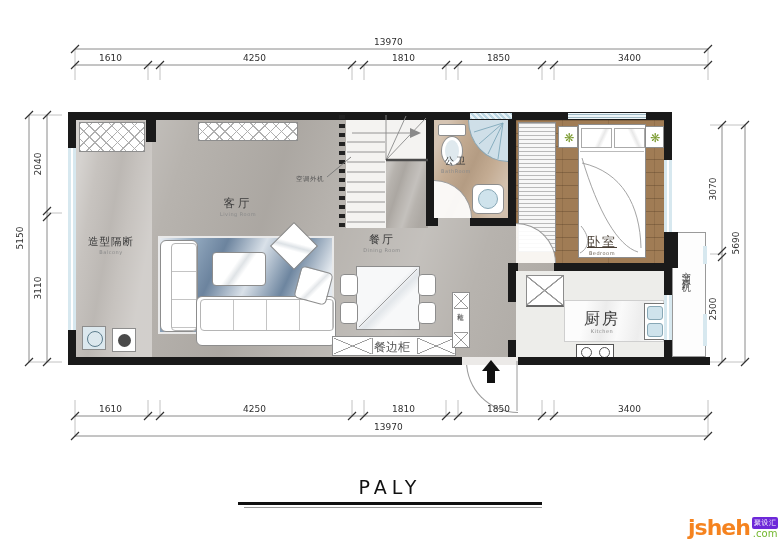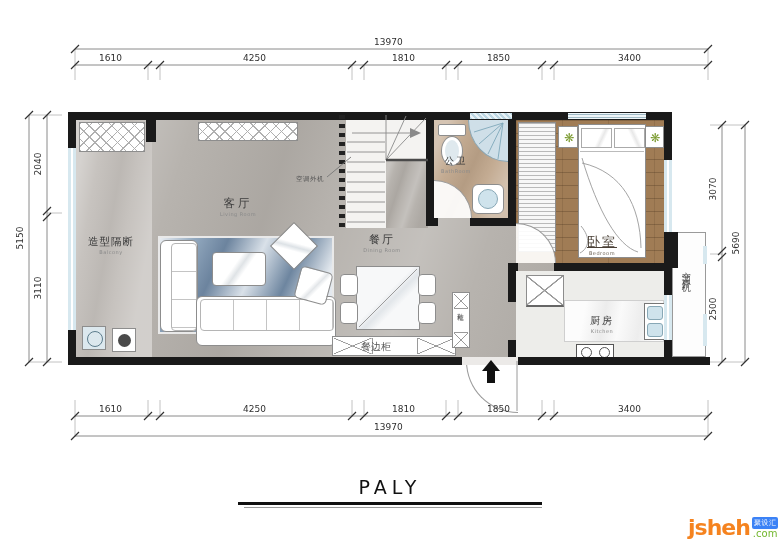--- a/index.html
+++ b/index.html
@@ -117,21 +117,21 @@
        linear-gradient(135deg,#f7f8f9 45%,#e2e6ea 55%,#f7f8f9 65%);"></div>
   <div class="furn" style="left:340px;top:274px;width:18px;height:22px;border-radius:4px;"></div>
   <div class="furn" style="left:340px;top:302px;width:18px;height:22px;border-radius:4px;"></div>
   <div class="furn" style="left:418px;top:274px;width:18px;height:22px;border-radius:4px;"></div>
   <div class="furn" style="left:418px;top:302px;width:18px;height:22px;border-radius:4px;"></div>
 
   <div class="furn" style="left:332px;top:336px;width:124px;height:20px;">
     <div class="abs xbox" style="left:1px;top:1px;width:38px;height:16px;border-right:1px solid #9a9a9a;"></div>
     <div class="abs xbox" style="left:84px;top:1px;width:37px;height:16px;border-left:1px solid #9a9a9a;"></div>
   </div>
-  <div class="lbl" style="left:352px;top:341px;width:48px;font-size:10px;color:#555;text-align:center;">餐边柜</div>
+  <div class="lbl" style="left:368px;top:341px;width:48px;font-size:12px;color:#555;text-align:center;">餐边柜</div>
 
   <div class="furn" style="left:452px;top:292px;width:18px;height:56px;">
     <div class="abs xbox" style="left:1px;top:1px;width:14px;height:14px;border-bottom:1px solid #9a9a9a;"></div>
     <div class="abs xbox" style="left:1px;top:39px;width:14px;height:14px;border-top:1px solid #9a9a9a;"></div>
   </div>
   <div class="lbl vtxt" style="left:456px;top:308px;font-size:6.5px;color:#555;letter-spacing:1px;">鞋柜</div>
 
   <div class="abs" style="left:468px;top:120px;width:40px;height:42px;z-index:2;background:#cfdfe8;
        border-bottom-left-radius:100% 100%;border-left:1px solid #8aa6b4;border-bottom:1px solid #8aa6b4;box-sizing:border-box;"></div>
   <div class="furn" style="left:438px;top:124px;width:28px;height:12px;border-radius:2px;"></div>
@@ -244,35 +244,35 @@
   </div>
   <div class="lbl" style="left:433px;top:150px;width:46px;">
     <span style="font-size:9.5px;letter-spacing:2px;">公卫</span>
     <span class="en">BathRoom</span>
   </div>
   <div class="lbl" style="left:572px;top:232px;width:60px;">
     <span style="font-size:13px;letter-spacing:2px;color:#4a4036;text-decoration:underline;">卧室</span>
     <span class="en" style="color:#6e6457;">Bedroom</span>
   </div>
   <div class="lbl" style="left:578px;top:310px;width:48px;">
-    <span style="font-size:10px;letter-spacing:2px;">厨房</span>
+    <span style="font-size:16px;letter-spacing:2px;">厨房</span>
     <span class="en">Kitchen</span>
   </div>
   <div class="lbl vtxt" style="left:681px;top:264px;font-size:9px;letter-spacing:4px;color:#4a4a4a;">空调外机</div>
   <div class="lbl" style="left:296px;top:176px;font-size:6.5px;color:#555;letter-spacing:.5px;">空调外机</div>
 
   <div class="abs" style="left:238px;top:476px;width:304px;z-index:6;">
     <div class="title-row">
       <span style="font-size:19px;letter-spacing:5px;color:#111;">PALY</span>
     </div>
     <div style="margin-top:4px;height:2.5px;background:#111;"></div>
     <div style="margin-top:2px;margin-left:6px;height:1px;background:#9a9a9a;"></div>
   </div>
 
   <div class="abs" style="left:688px;top:517px;z-index:6;display:flex;align-items:flex-start;">
     <span style="font-size:22px;font-weight:800;color:#f5831f;letter-spacing:-1px;line-height:1;">jsheh</span>
     <span style="display:inline-flex;flex-direction:column;align-items:center;margin-left:2px;">
-      <span style="font-size:7px;color:#fff;background:#3b82f6;border-radius:2px;padding:1px 2px;letter-spacing:.5px;">聚设汇</span>
+      <span style="font-size:7px;color:#fff;background:#6d28d9;border-radius:2px;padding:1px 2px;letter-spacing:.5px;">聚设汇</span>
       <span style="font-size:10px;font-weight:400;color:#72b62c;line-height:1;">.com</span>
     </span>
   </div>
 
 </div>
 
 </body></html>

